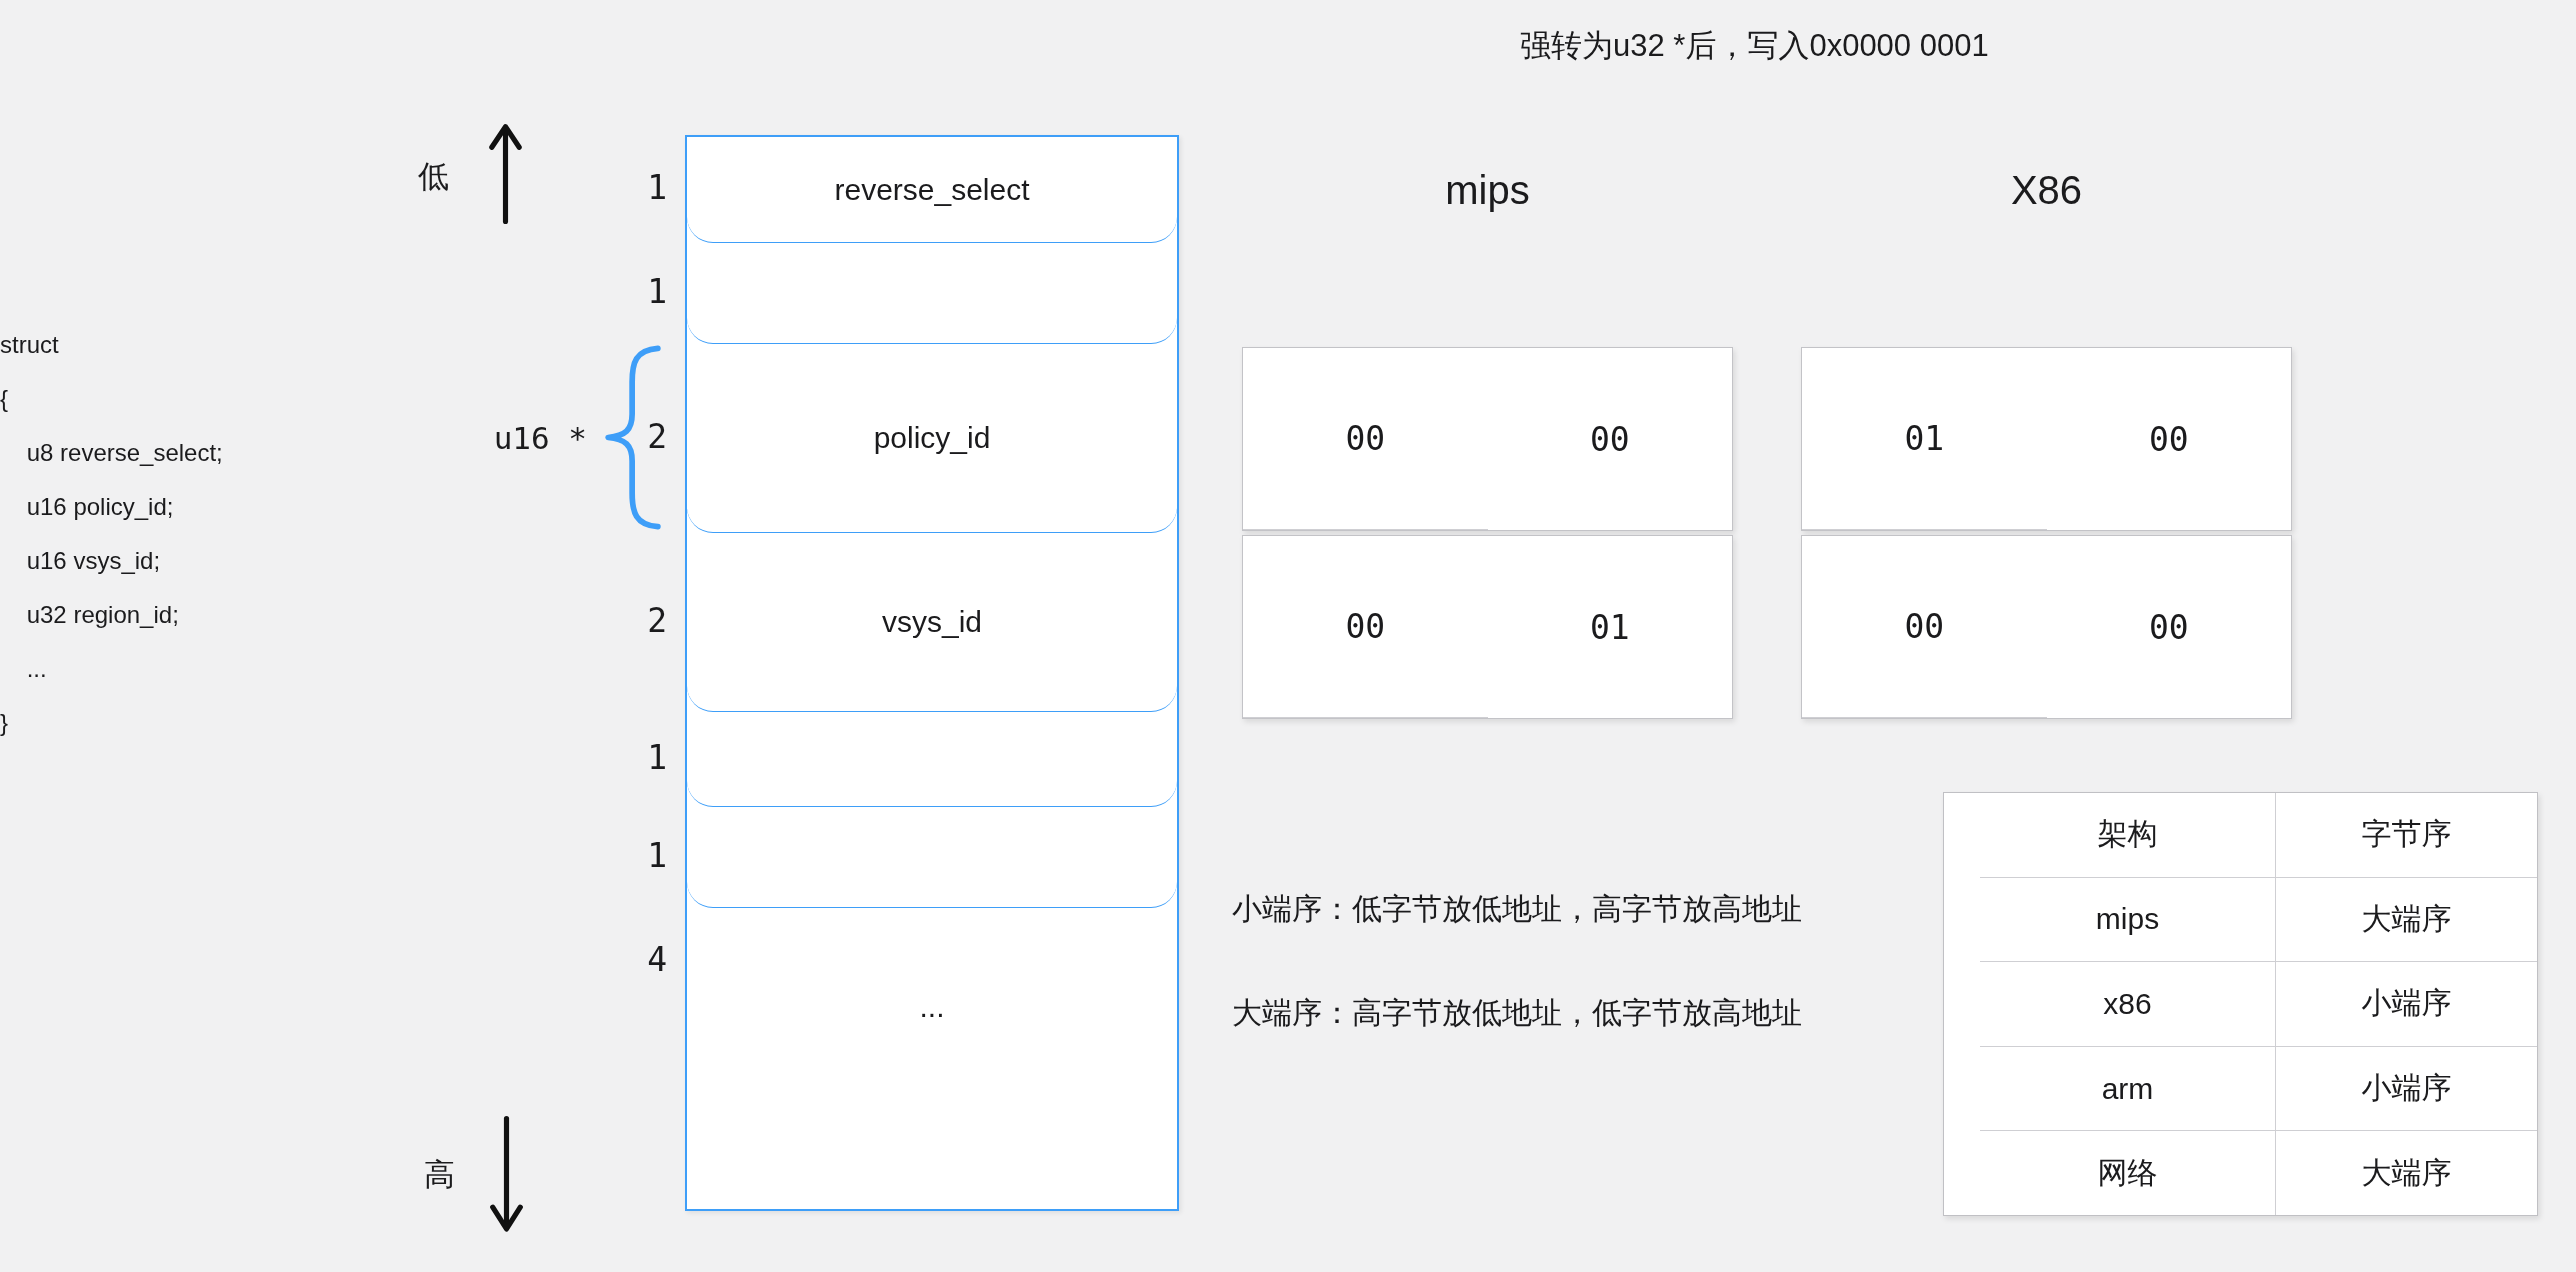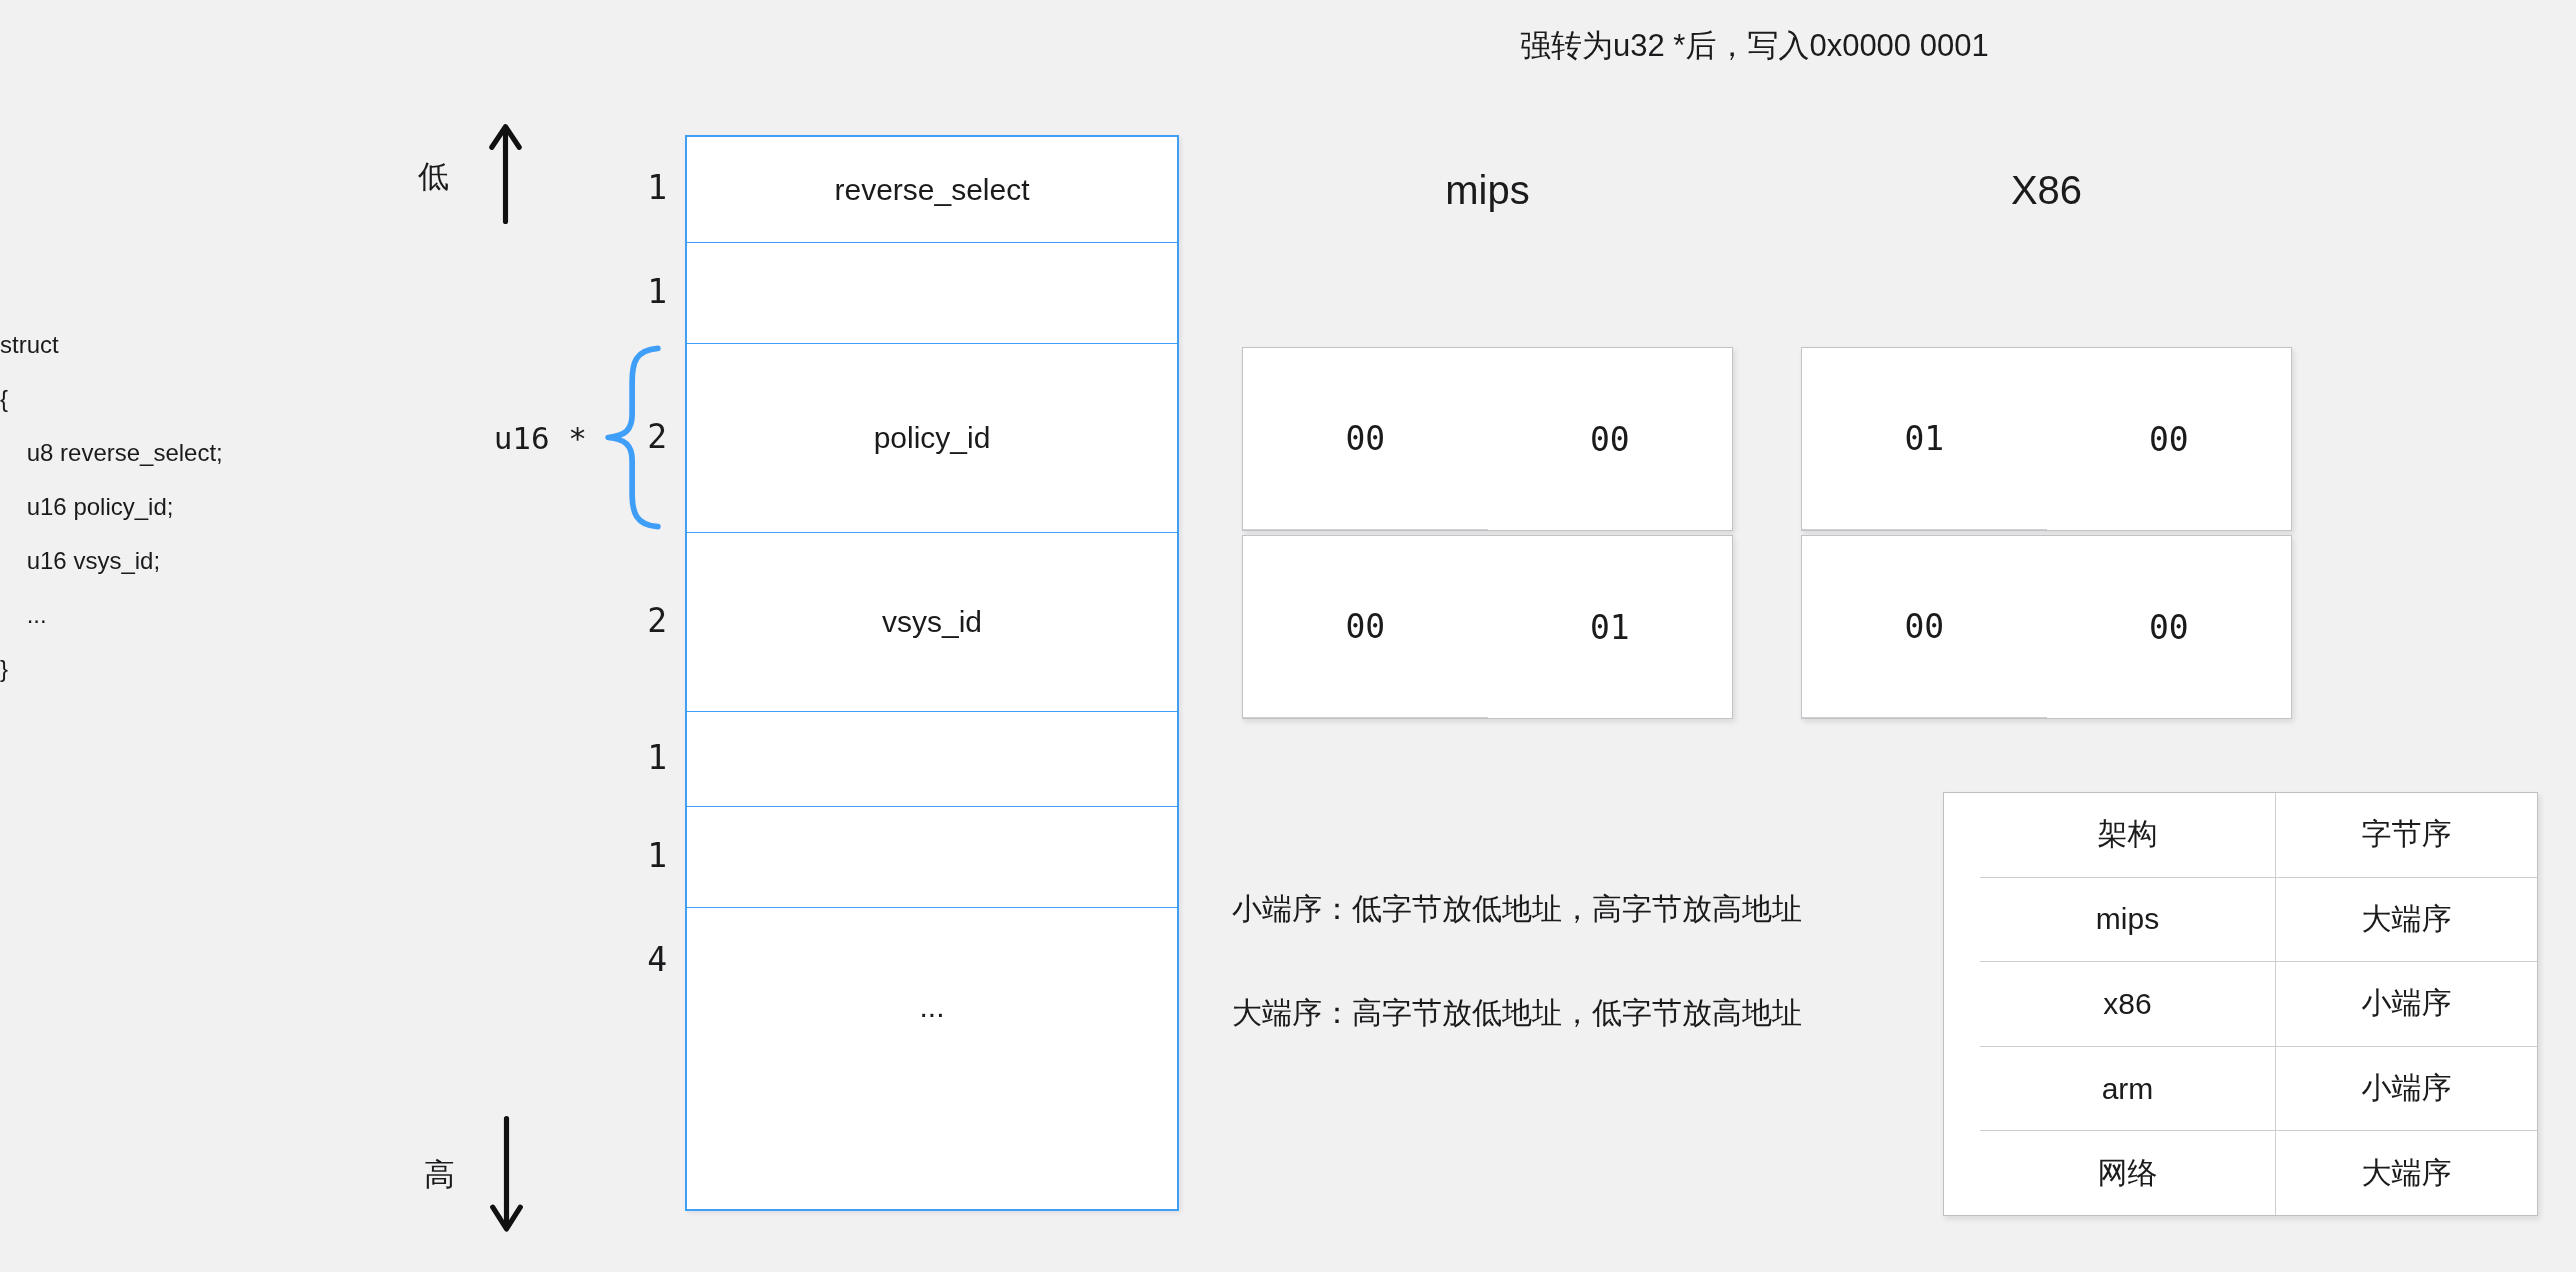--- a/index.html
+++ b/index.html
@@ -37,20 +37,21 @@
     border:2.3px solid #3e9ef8;
     box-sizing:border-box;
     box-shadow:1.7px 2.3px 4.6px rgba(0,0,0,0.08);
     overflow:hidden;
   }
   .mem-row {
     box-sizing:border-box;
     border-bottom:1.7px solid #3e9ef8;
     display:flex; align-items:center; justify-content:center;
     font-size:30px;
+    border-radius:26px;
   }
   .mem-row:last-child { border-bottom:none; }
   .mem-size {
     position:absolute; width:69px; height:46px;
     line-height:46px; text-align:right;
     font-size:33px;
   }
   #low-label  { position:absolute; left:405px; top:156px; width:57px; height:42px;
                 line-height:42px; text-align:center; font-size:31px; }
   #high-label { position:absolute; left:411px; top:1154px; width:57px; height:42px;
@@ -113,21 +114,21 @@
   .arch-cell.col0 { width:296px; border-right:1.1px solid #cfcfd3; }
   .arch-cell.col1 { flex:1 1 0;font-family:Liberation Serif, serif; }
 </style>
 </head>
 <body>
 
 <div id="canvas">
 
   <div id="top-note">强转为u32 *后，写入0x0000 0001</div>
 
-  <div id="struct-code"><div class="code-line">struct</div><div class="code-line">{</div><div class="code-line">    u8 reverse_select;</div><div class="code-line">    u16 policy_id;</div><div class="code-line">    u16 vsys_id;</div><div class="code-line">    ...</div><div class="code-line">}</div></div>
+  <div id="struct-code"><div class="code-line">struct</div><div class="code-line">{</div><div class="code-line">    u8 reverse_select;</div><div class="code-line">    u16 policy_id;</div><div class="code-line">    u16 vsys_id;</div><div class="code-line">    u32 region_id;</div><div class="code-line">    ...</div><div class="code-line">}</div></div>
 
   <div id="low-label">低</div>
   <svg id="up-arrow" width="37" height="105" viewBox="0 0 64 184">
     <line x1="32" y1="176" x2="32" y2="16" stroke="#111111" stroke-width="9" stroke-linecap="round"></line>
     <polyline points="8,46 32,10 56,46" fill="none" stroke="#111111" stroke-width="9" stroke-linecap="round" stroke-linejoin="round"></polyline>
   </svg>
 
   <div id="high-label">高</div>
   <svg id="down-arrow" width="37" height="123" viewBox="0 0 64 214">
     <line x1="32" y1="8" x2="32" y2="198" stroke="#111111" stroke-width="9" stroke-linecap="round"></line>

